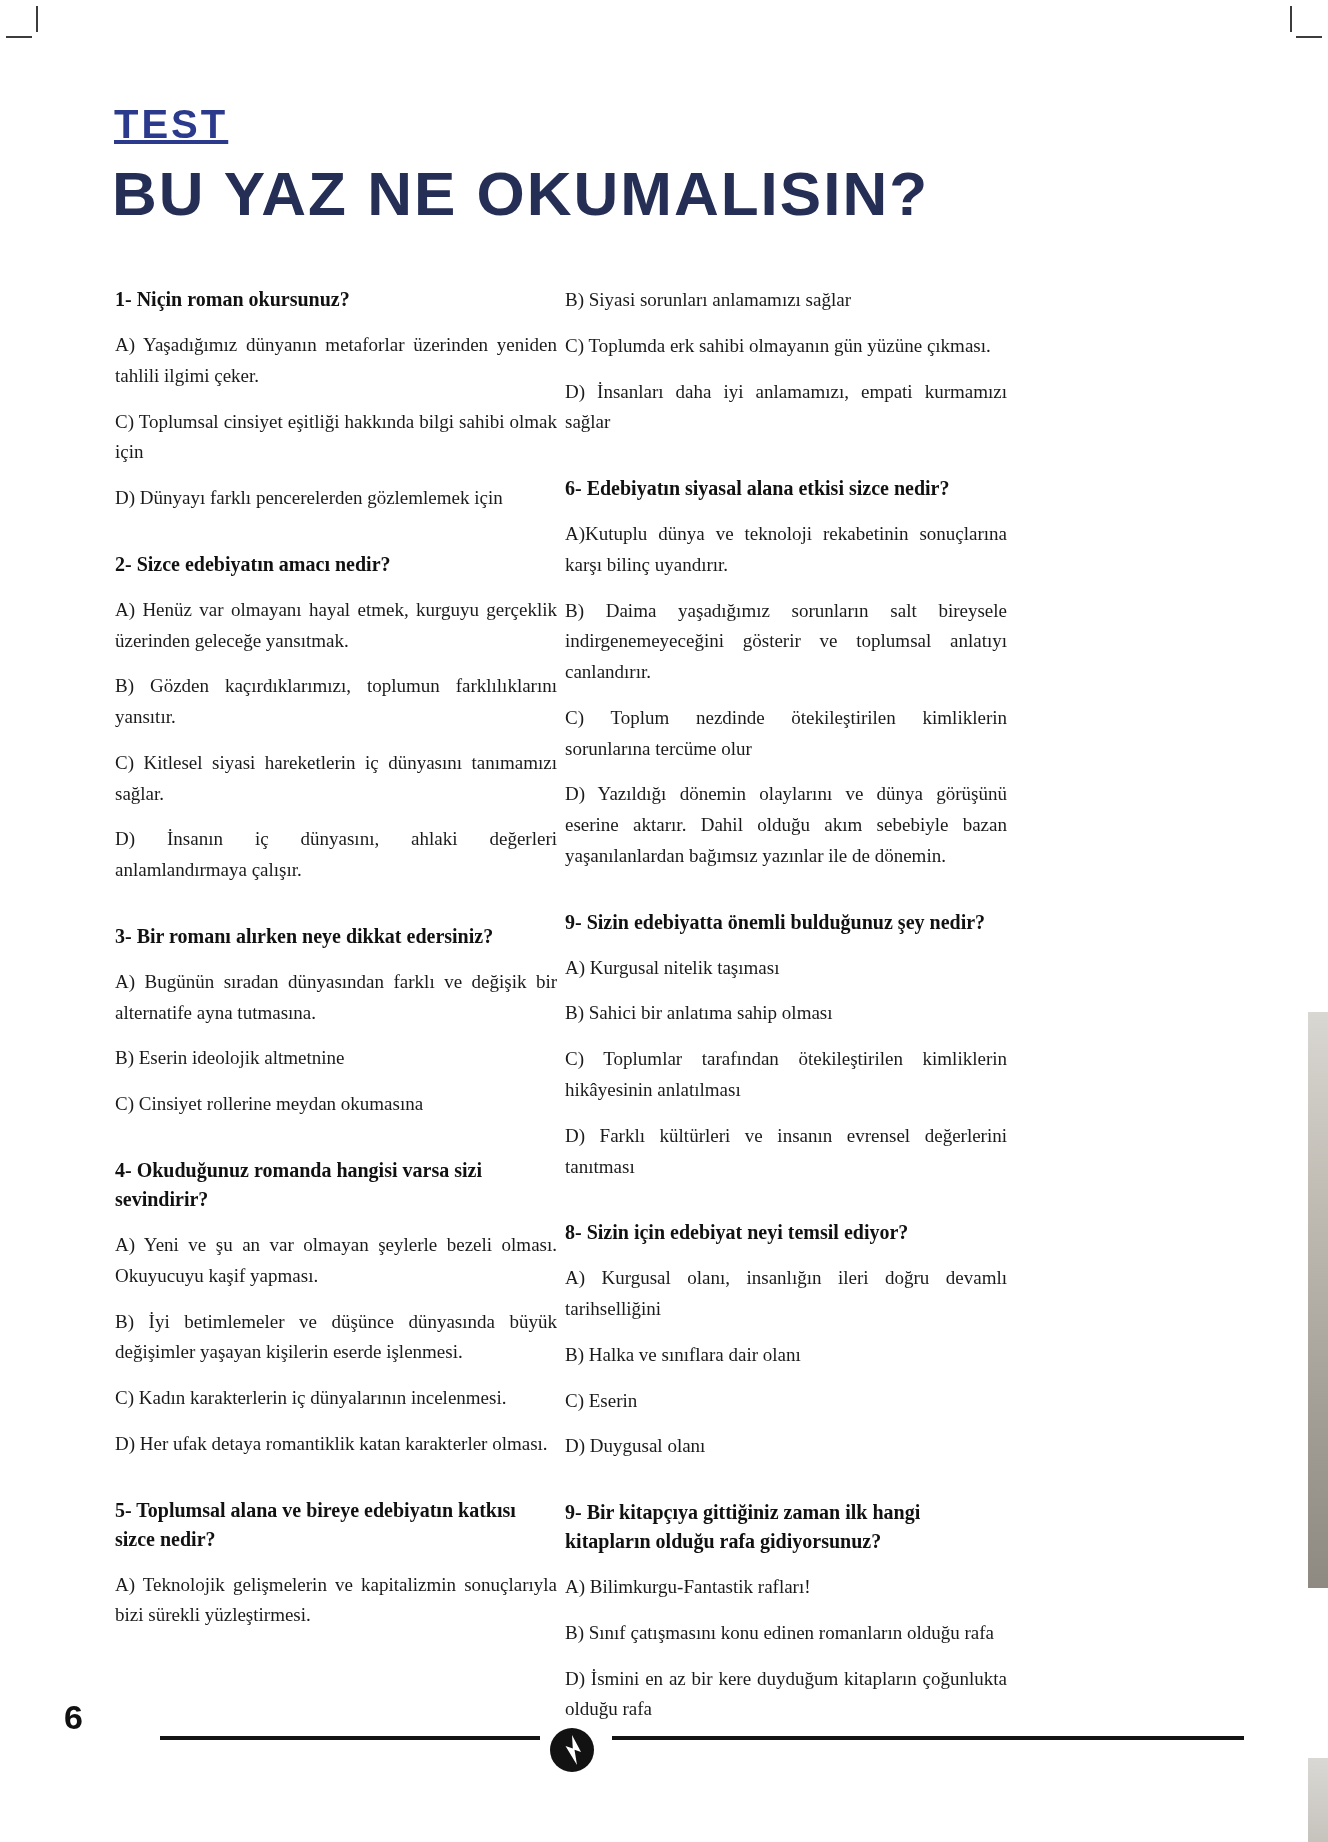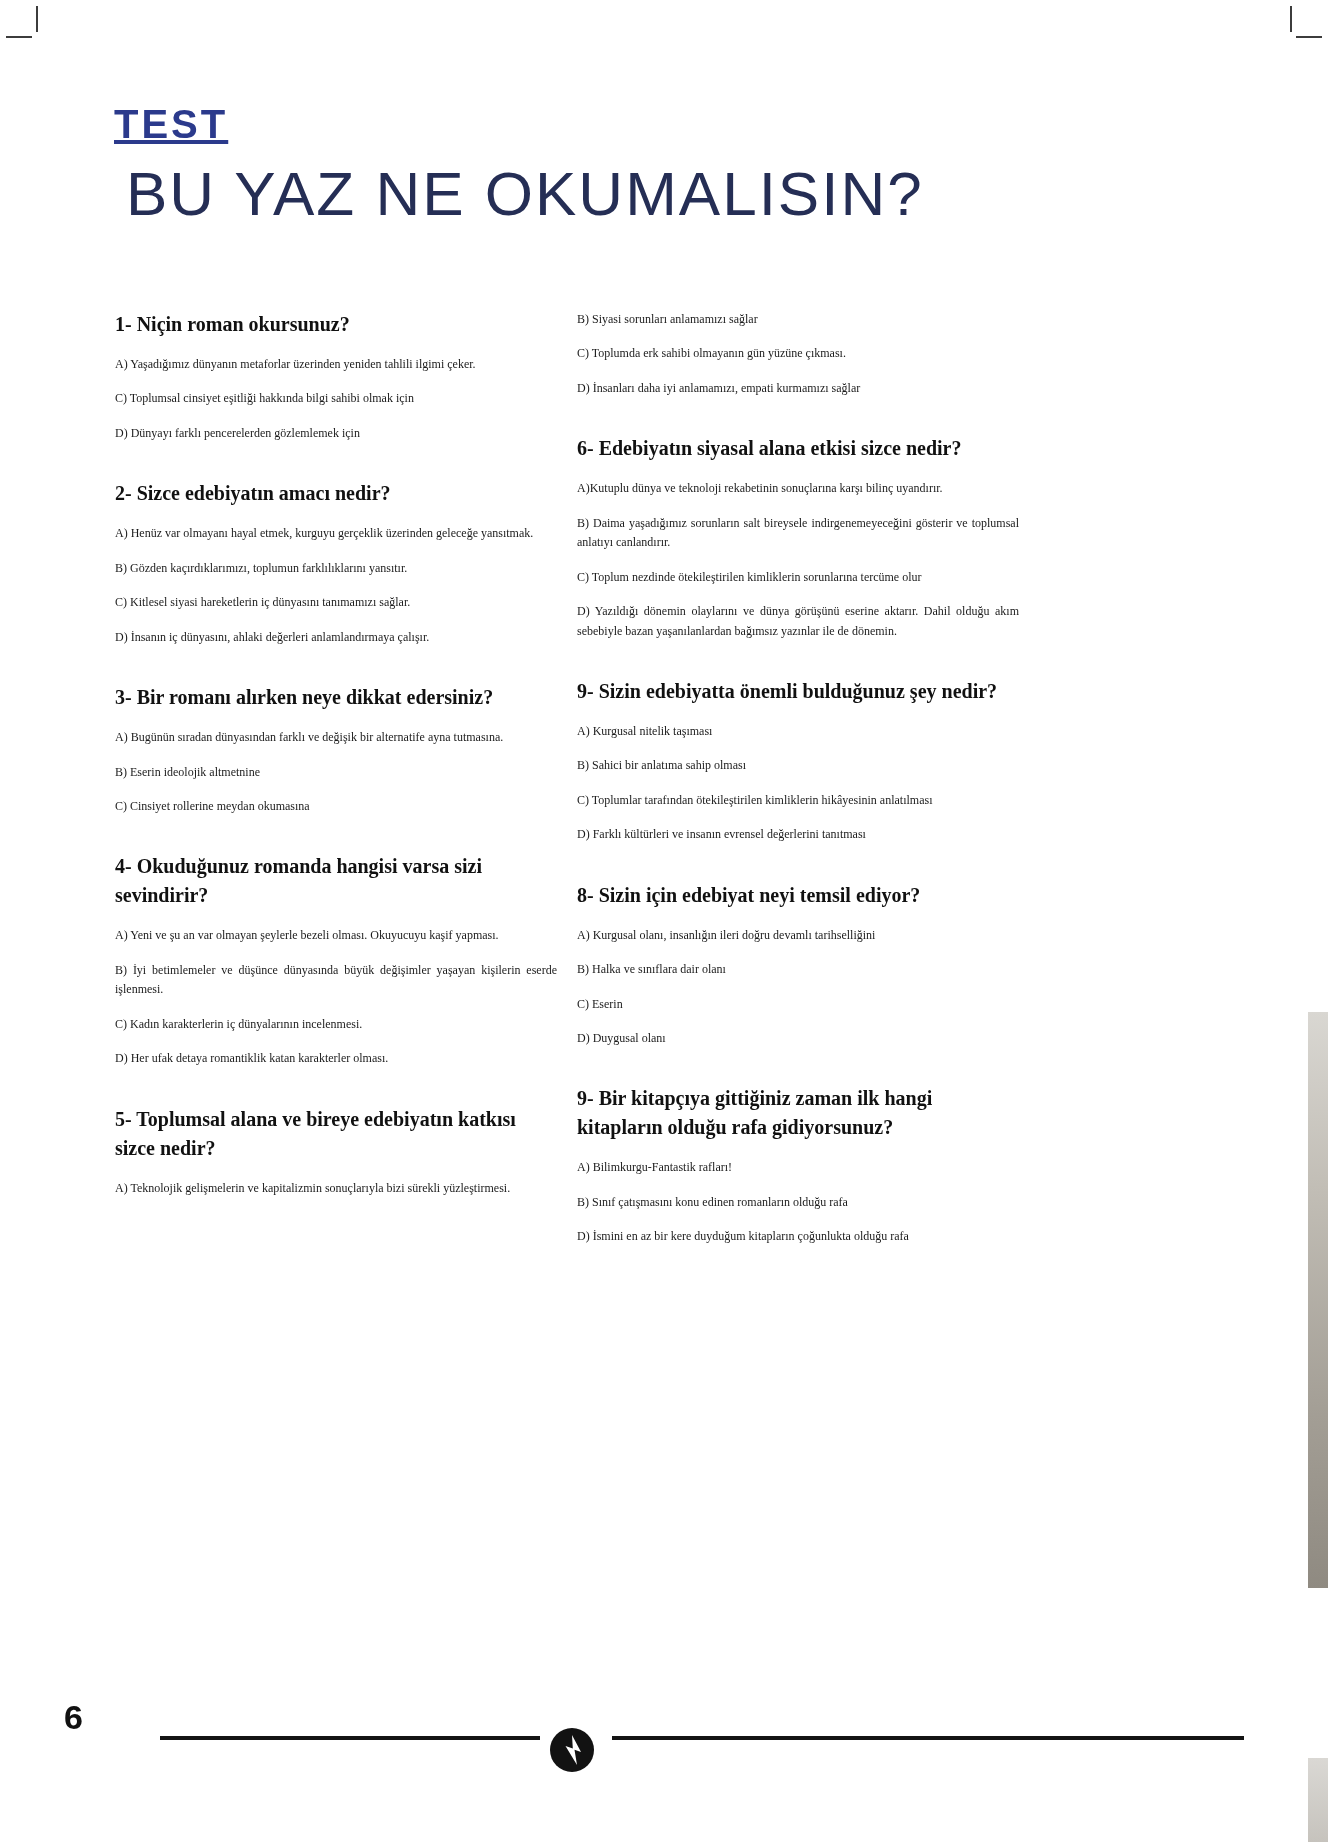--- a/index.html
+++ b/index.html
@@ -14,40 +14,40 @@
   .cropmark { position:absolute; background:#3c3c3c; }
 
   .test-label {
     position:absolute; left:114px; top:102px;
     font-family:"Liberation Sans", sans-serif;
     font-weight:bold; font-size:40px; letter-spacing:3px;
     color:#2b3a8c;
     text-decoration:underline;
   }
   .page-title {
-    position:absolute; left:126px; top:158px;
+    position:absolute; left:112px; top:158px;
     font-family:"Liberation Sans", sans-serif;
-    font-weight:normal; font-size:62px; letter-spacing:2px;
+    font-weight:bold; font-size:62px; letter-spacing:2px;
     color:#252e55; white-space:nowrap;
   }
 
   .columns {
-    position:absolute; left:115px; top:310px;
-    width:908px; display:flex; gap:20px;
+    position:absolute; left:115px; top:285px;
+    width:908px; display:flex; gap:8px;
   }
   .col { width:442px; }
 
   .question {
     font-weight:bold; font-size:20px;
     margin:36px 0 16px 0; line-height:1.45;
     color:#111;
   }
   .col > .question:first-child { margin-top:0; }
   .option {
-    font-size:12px; line-height:1.62;
+    font-size:19px; line-height:1.62;
     margin:0 0 15px 0; text-align:justify;
   }
 
   .footer-pagenum {
     position:absolute; left:64px; top:1698px;
     font-family:"Liberation Sans", sans-serif;
     font-weight:bold; font-size:34px; color:#111;
   }
   .footer-line { position:absolute; top:1736px; height:4px; background:#141414; }
   .footer-line.left  { left:160px; width:380px; }

